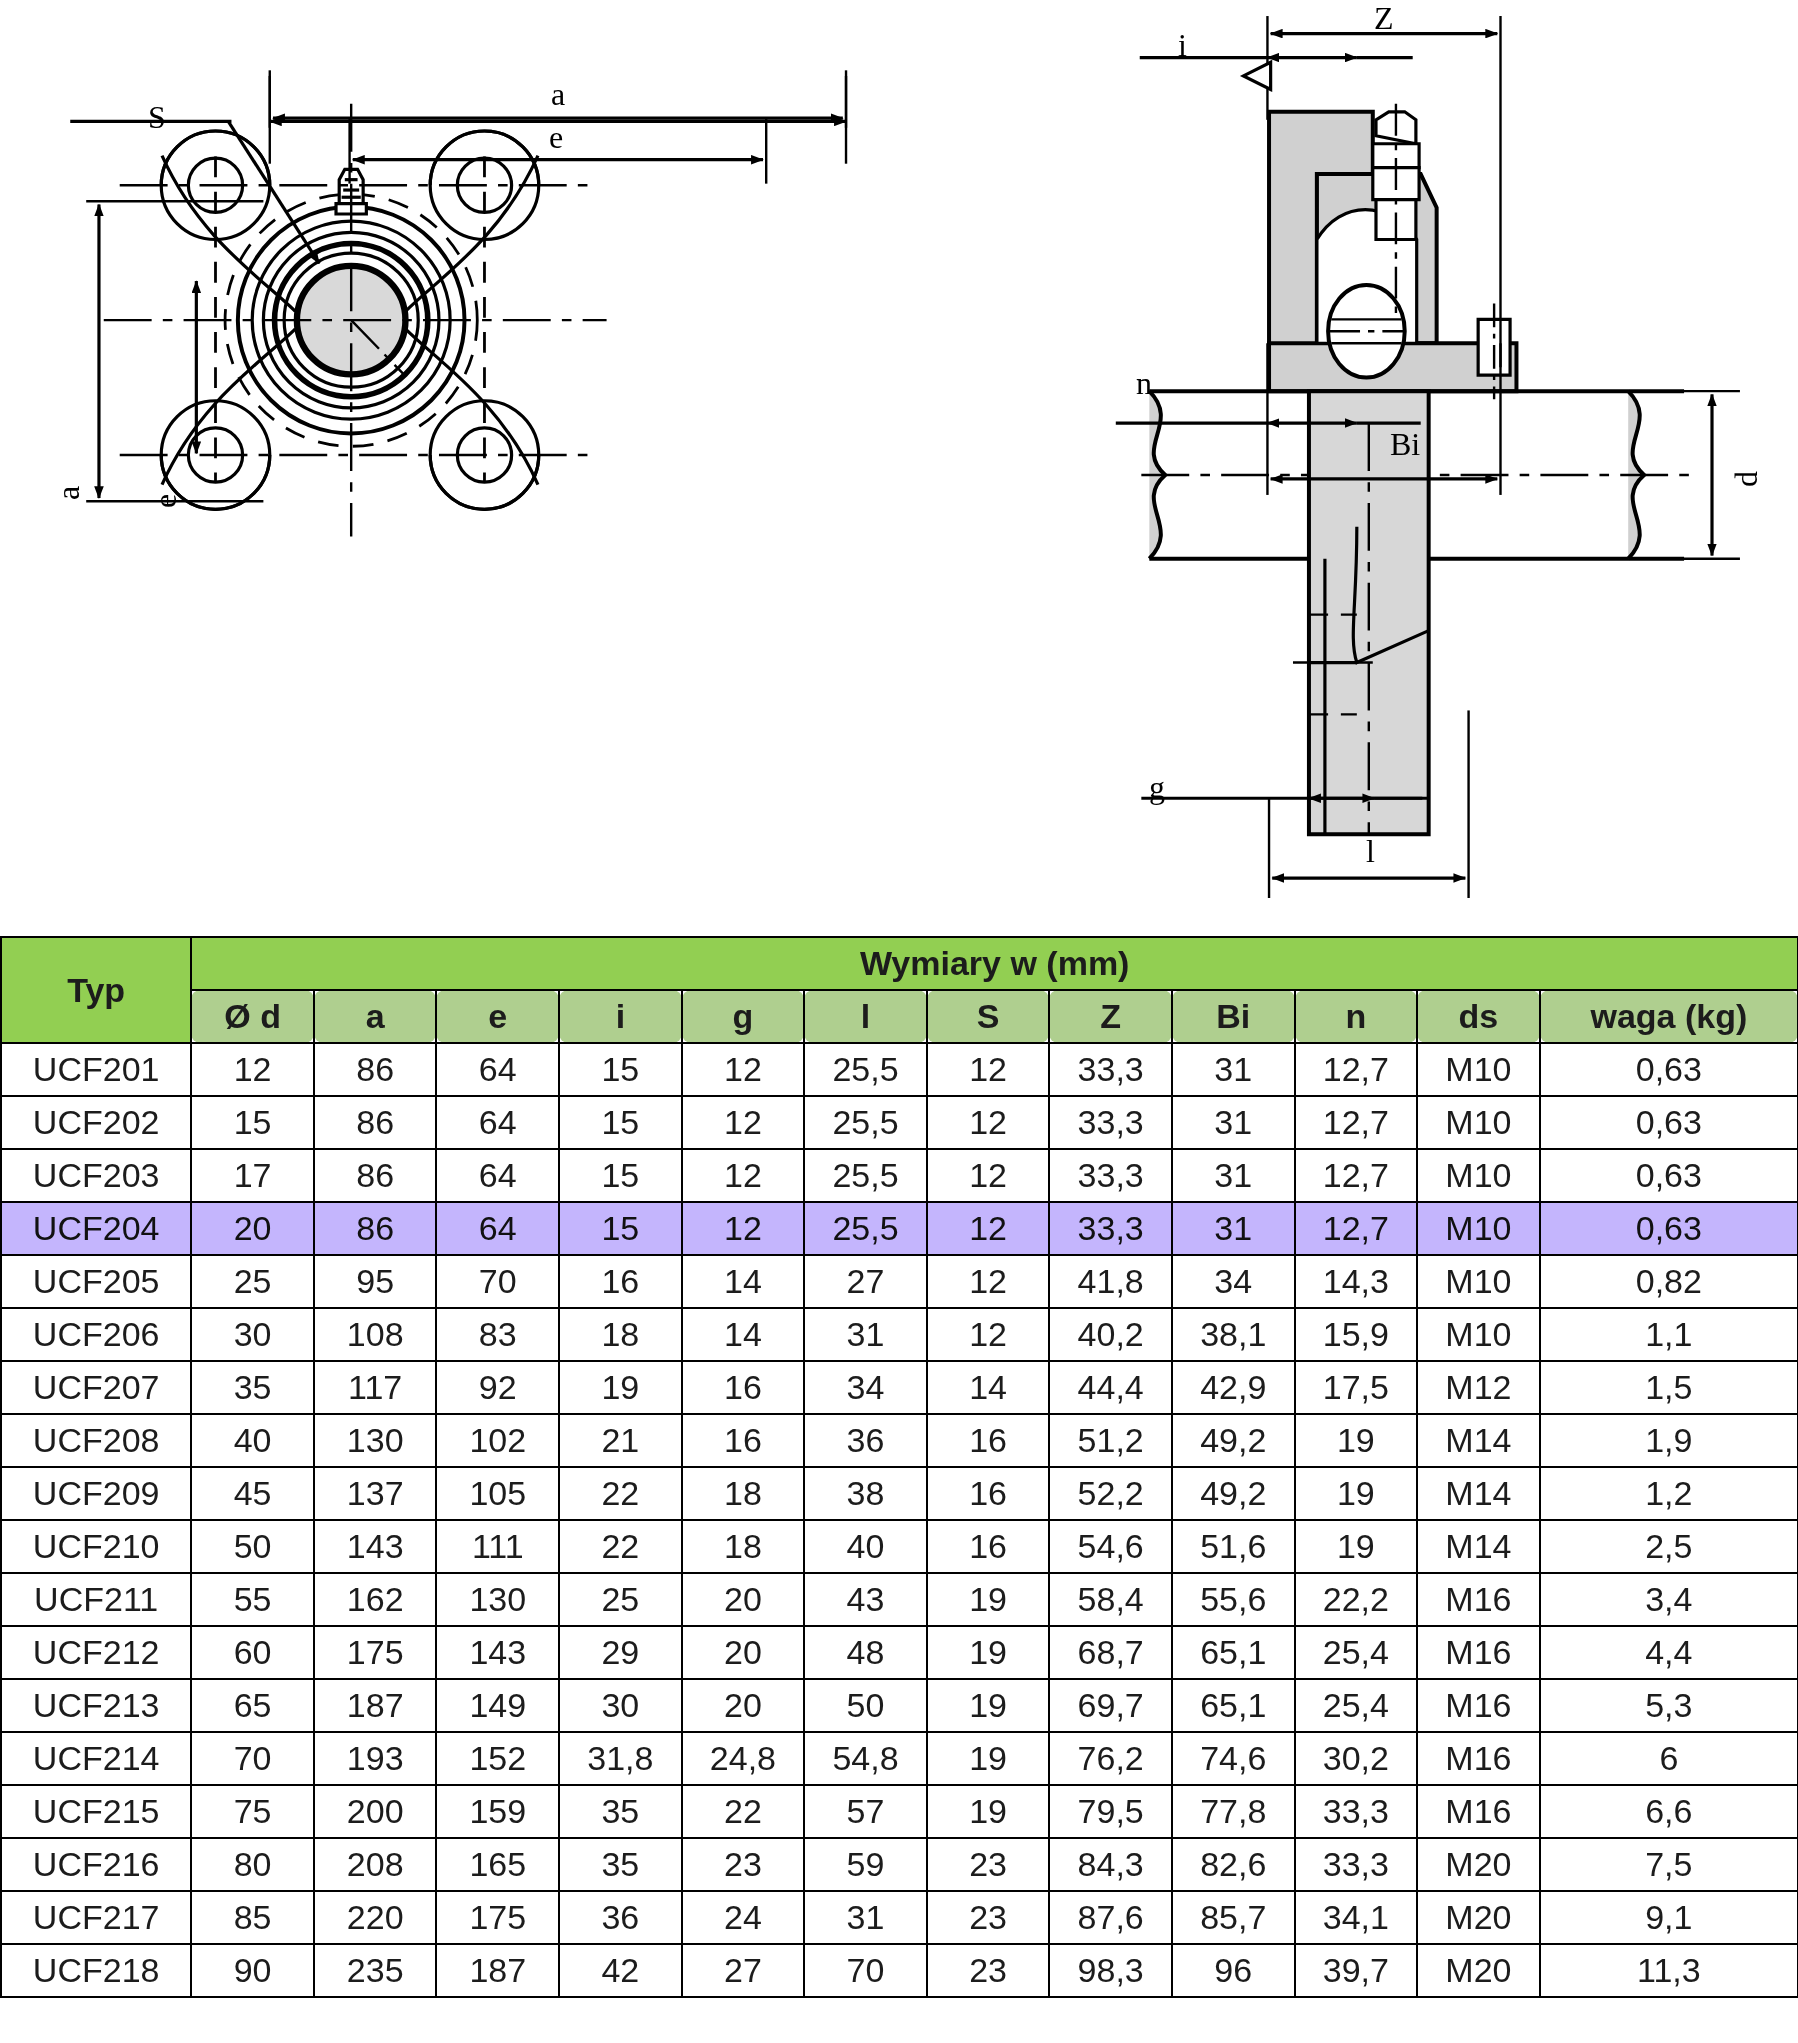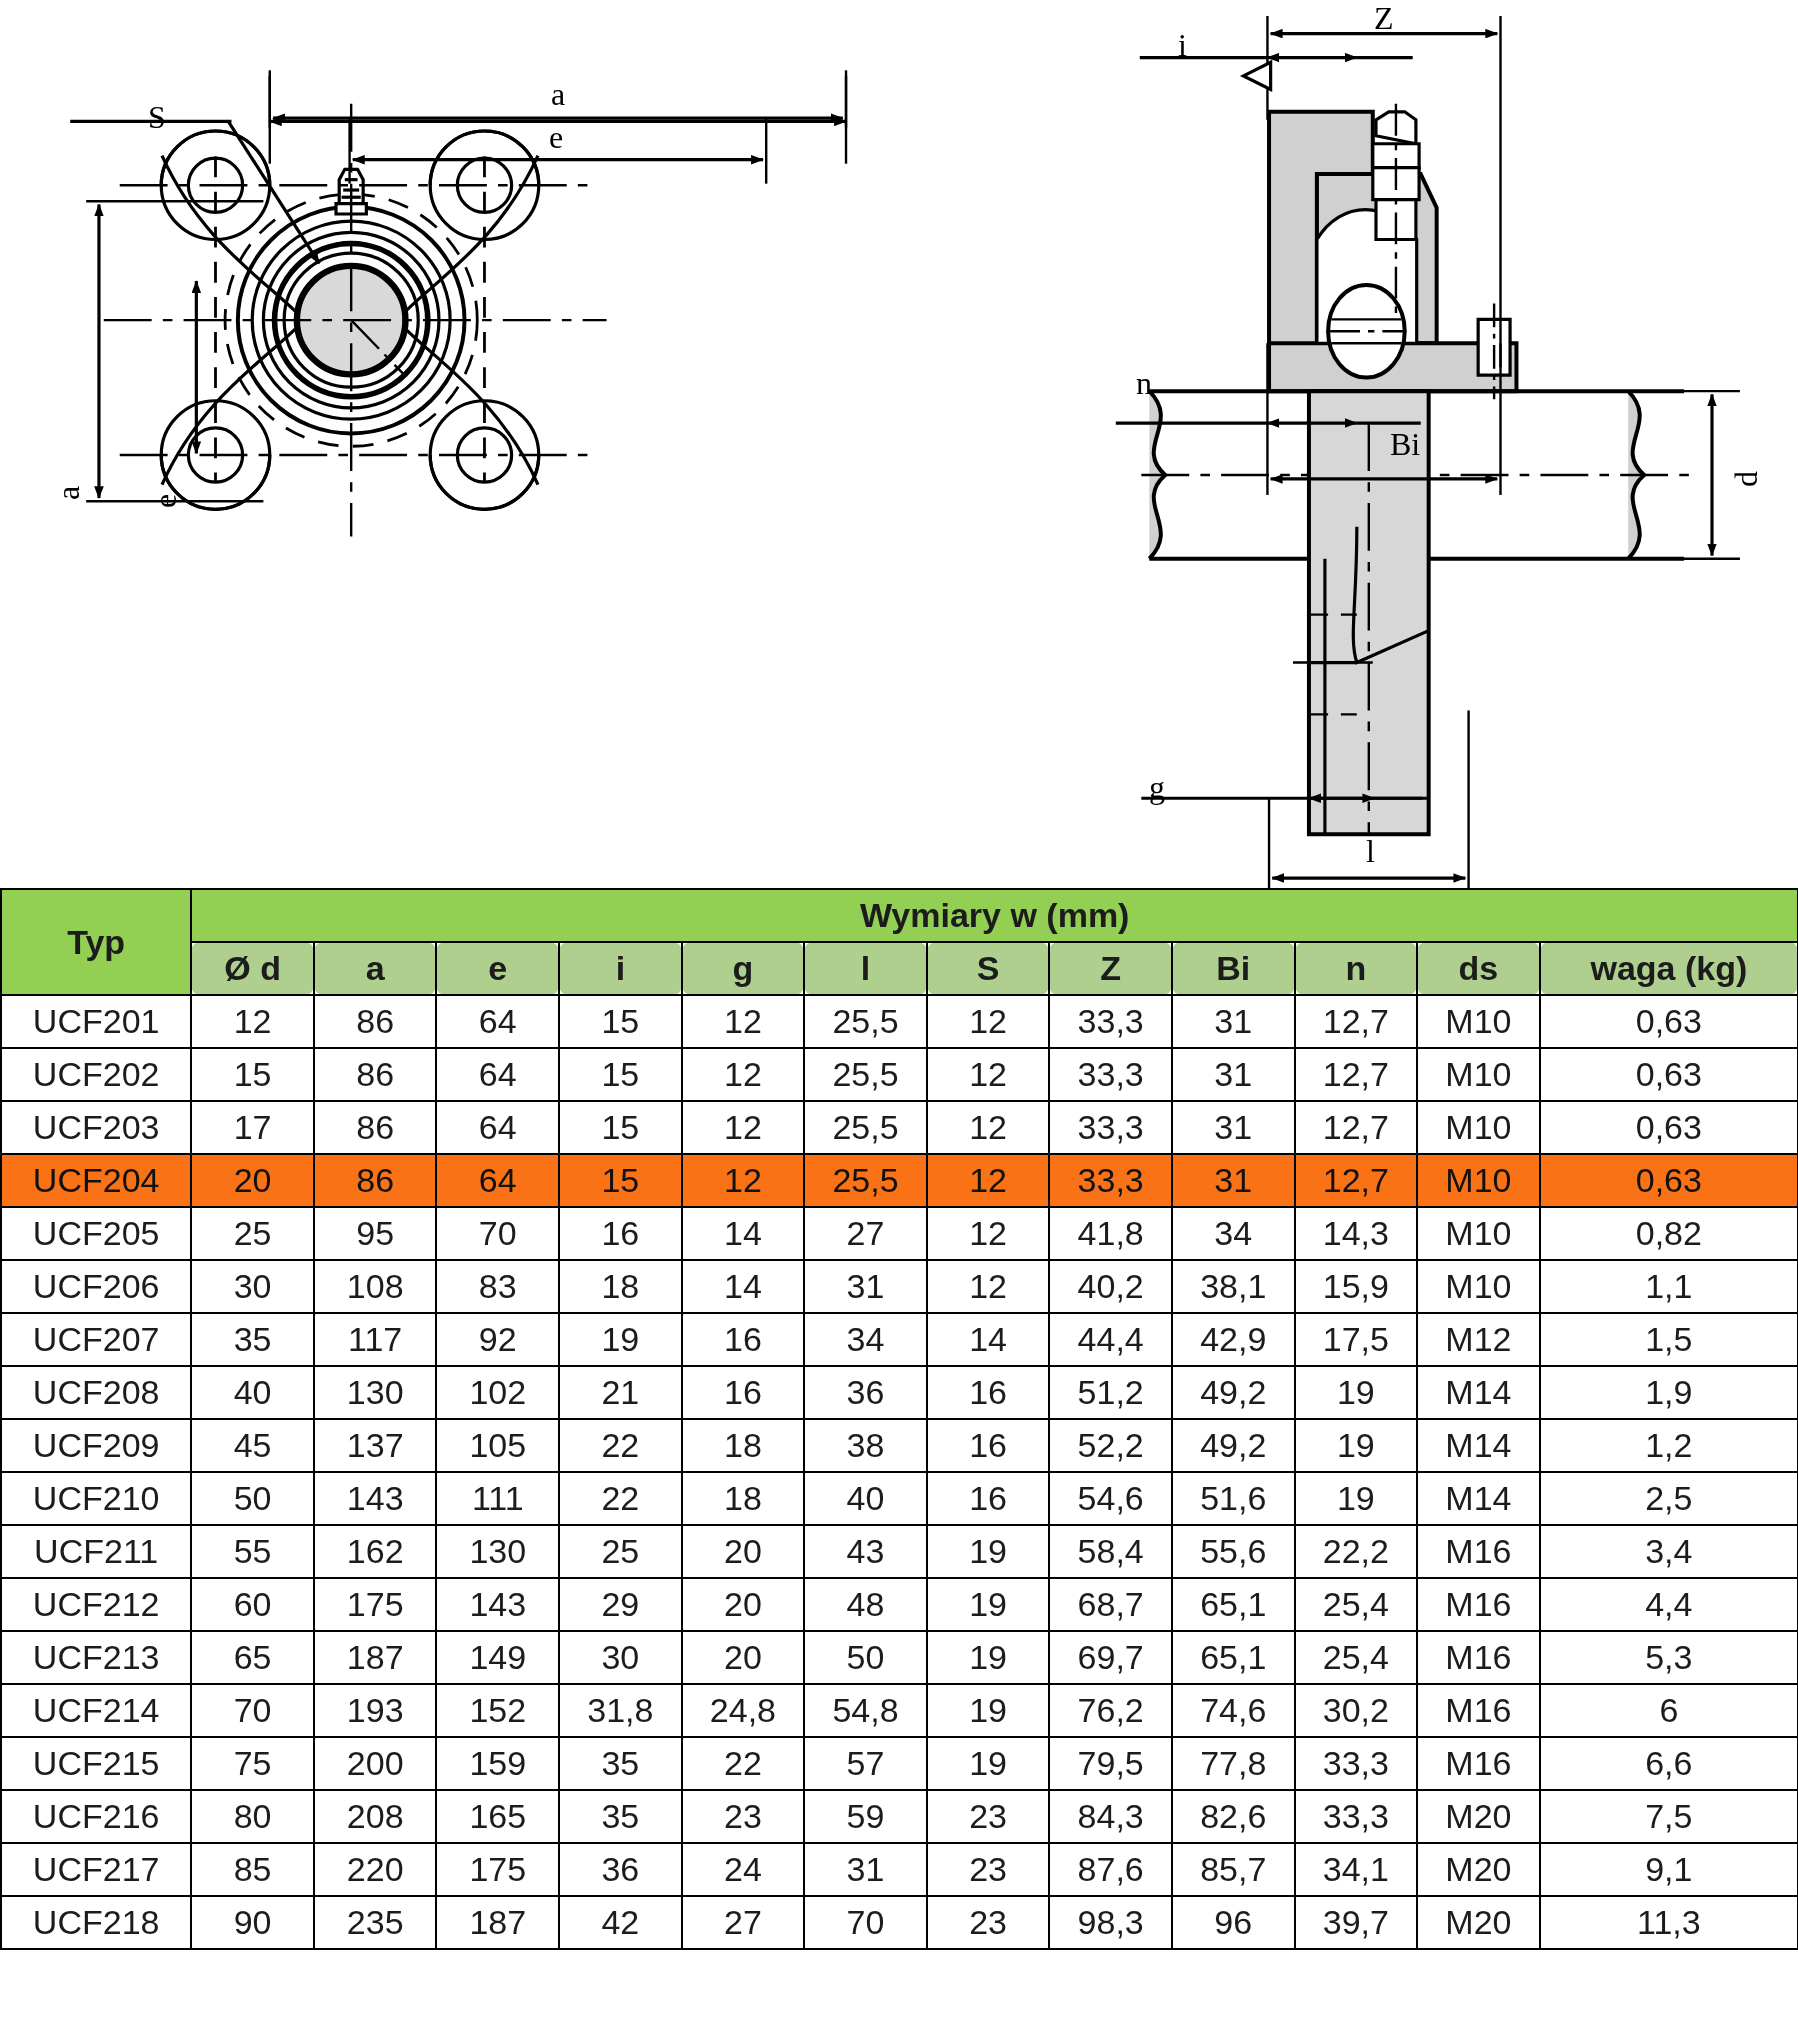--- a/index.html
+++ b/index.html
@@ -21,21 +21,21 @@
     color:#000;
     line-height:1;
     white-space:nowrap;
   }
   .dimlabel.vert{
     transform:rotate(-90deg);
     transform-origin:center center;
   }
 
   
-  .tablewrap{position:absolute;left:0;top:888px;width:1796px;}
+  .tablewrap{position:absolute;left:0;top:936px;width:1796px;}
   table.dims{
     border-collapse:collapse;
     width:1799px;
     table-layout:fixed;
     font-family:"Liberation Sans", sans-serif;
   }
   table.dims th, table.dims td{
     border:2.4px solid #000;
     text-align:center;
     vertical-align:middle;
@@ -58,21 +58,21 @@
   }
   th.subhead{
     background:#AFCF8F;
     font-size:41px;
     font-weight:bold;
     height:84px;
     border-radius:9px;
   }
   td.typecell{font-size:36px;}
   tr.highlight td{
-    background:#f97316;
+    background:#c4b5fd;
     color:#111;
   }
   tr.normal td{background:#ffffff;}
 
   
   col.c-typ   {width:118px;}
   col.c-d     {width:76px;}
   col.c-a     {width:76px;}
   col.c-e     {width:76px;}
   col.c-i     {width:76px;}

